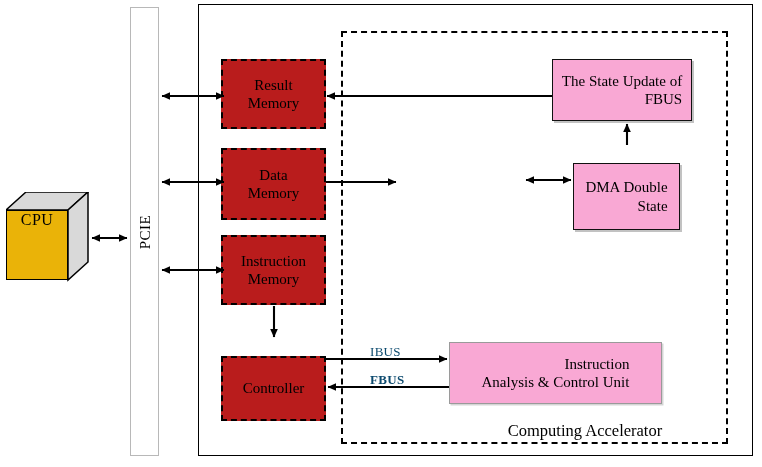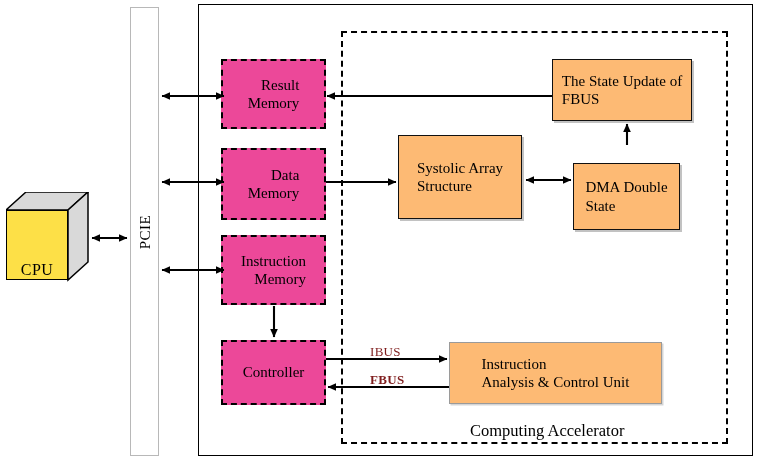--- a/index.html
+++ b/index.html
@@ -18,24 +18,24 @@
 
   
   .abs { position: absolute; box-sizing: border-box; }
 
   
   .cube-wrap { left: 6px; top: 192px; width: 96px; height: 92px; }
   .cube-front {
     position: absolute;
     left: 0; top: 18px;
     width: 62px; height: 70px;
-    background: #fde047;
+    background: #eab308;
     border: 1.6px solid #000000;
     box-sizing: border-box;
-    display: flex; align-items: flex-end; justify-content: center;
+    display: flex; align-items: flex-start; justify-content: center;
   }
   .cube-front span {
     font-size: 16px;
     color: #000000;
     letter-spacing: .4px;
   }
 
   
   .pcie {
     left: 130px; top: 7px;
@@ -64,67 +64,68 @@
   
   .accel-region {
     left: 341px; top: 31px;
     width: 387px; height: 413px;
     border: 2px dashed #000000;
     background: transparent;
   }
   .accel-label {
     left: 470px; top: 421px;
     width: 230px;
+    text-align: center;
     font-size: 16.5px;
     color: #000000;
   }
 
   
   .dbox {
     border: 2px dashed #000000;
-    background: #ec4899;
+    background: #b91c1c;
+    display: flex;
+    align-items: center;
+    justify-content: center;
+    text-align: center;
+    line-height: 1.22;
+    font-size: 15px;
+    color: #000000;
+  }
+  .box-result  { left: 221px; top: 59px;  width: 105px; height: 70px; }
+  .box-data    { left: 221px; top: 148px; width: 105px; height: 72px; }
+  .box-instr   { left: 221px; top: 235px; width: 105px; height: 70px; }
+  .box-ctrl    { left: 221px; top: 356px; width: 105px; height: 65px; }
+
+  
+  .sbox {
+    border: 1.7px solid #111111;
+    background: #f9a8d4;
     display: flex;
     align-items: center;
     justify-content: center;
     text-align: right;
-    line-height: 1.22;
-    font-size: 15px;
-    color: #000000;
-  }
-  .box-result  { left: 221px; top: 59px;  width: 105px; height: 70px; }
-  .box-data    { left: 221px; top: 148px; width: 105px; height: 72px; }
-  .box-instr   { left: 221px; top: 235px; width: 105px; height: 70px; }
-  .box-ctrl    { left: 221px; top: 340px; width: 105px; height: 65px; }
-
-  
-  .sbox {
-    border: 1.7px solid #111111;
-    background: #fdba74;
-    display: flex;
-    align-items: center;
-    justify-content: center;
-    text-align: left;
     line-height: 1.22;
     font-size: 15px;
     color: #000000;
     box-shadow: 2px 2px 0 rgba(120,120,120,.45);
   }
   .box-systolic { left: 398px; top: 135px; width: 124px; height: 84px; }
   .box-dma      { left: 573px; top: 163px; width: 107px; height: 67px; }
   .box-lstm     { left: 552px; top: 59px;  width: 140px; height: 62px; }
   .box-iacu {
     left: 449px; top: 342px; width: 213px; height: 62px;
     border: 1.4px solid #9a9a9a;
     box-shadow: 1.5px 1.5px 0 rgba(150,150,150,.4);
   }
 
   
   .bus-label {
     font-size: 13px;
-    color: #7f1d1d;
+    color: #0c4a6e;
     letter-spacing: .3px;
   }
   .label-ibus { left: 370px; top: 344px; }
   .label-fbus { left: 370px; top: 372px; font-weight: bold; }
 
   
   .connectors {
     position: absolute;
     left: 0; top: 0;
     width: 762px; height: 467px;
@@ -177,26 +178,20 @@
       <div>Memory</div>
     </div>
   </div>
 
   <div class="abs dbox box-ctrl">
     <div>
       <div>Controller</div>
     </div>
   </div>
 
-  <div class="abs sbox box-systolic">
-    <div>
-      <div>Systolic Array</div>
-      <div>Structure</div>
-    </div>
-  </div>
 
   <div class="abs sbox box-dma">
     <div>
       <div>DMA Double</div>
       <div>State</div>
     </div>
   </div>
 
   <div class="abs sbox box-lstm">
     <div>

